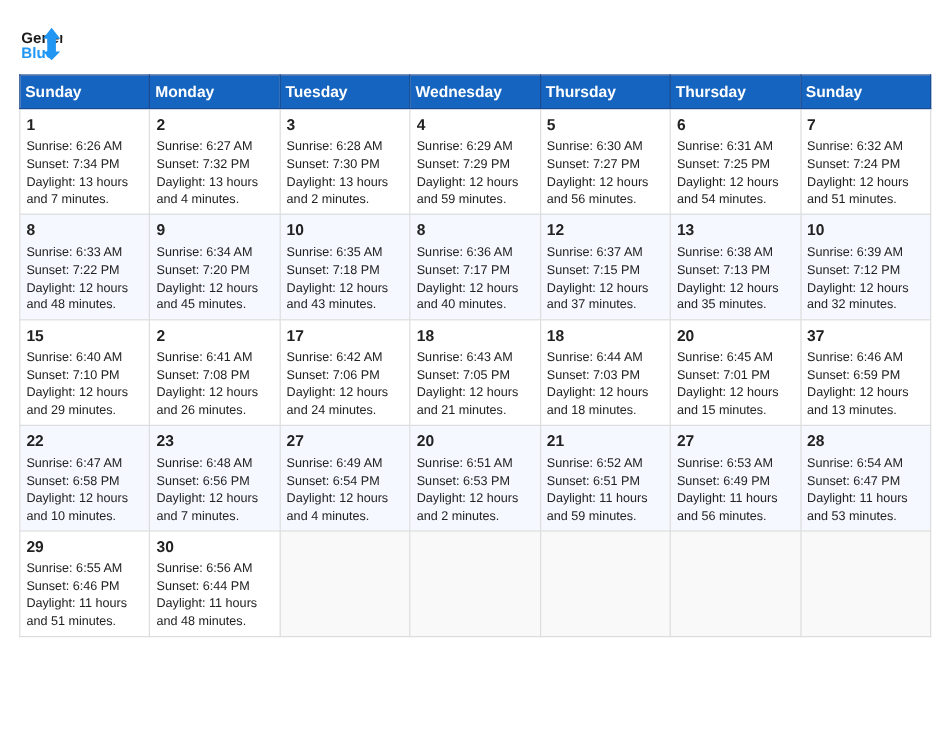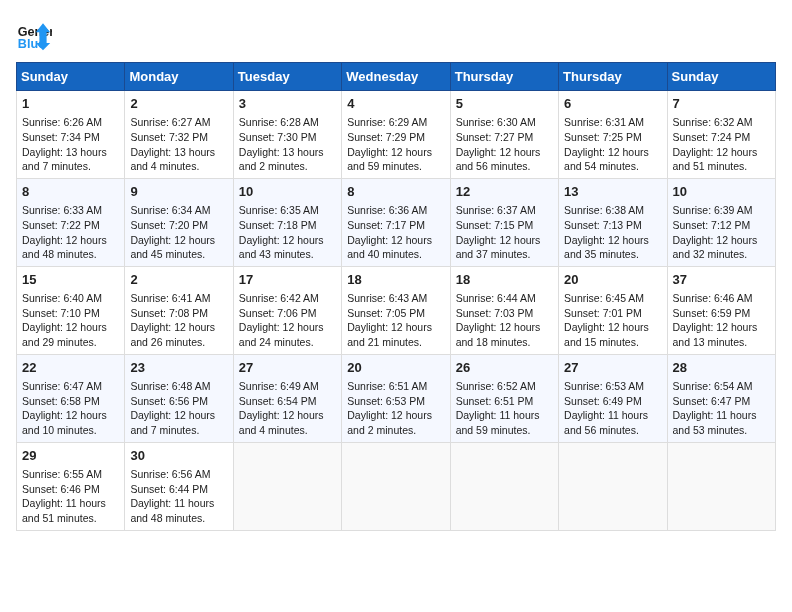--- a/index.html
+++ b/index.html
@@ -201,21 +201,21 @@
 Daylight: 12 hours
 and 7 minutes.</span></td>
         <td><span class="day-num">27</span><span class="cell-content">Sunrise: 6:49 AM
 Sunset: 6:54 PM
 Daylight: 12 hours
 and 4 minutes.</span></td>
         <td><span class="day-num">20</span><span class="cell-content">Sunrise: 6:51 AM
 Sunset: 6:53 PM
 Daylight: 12 hours
 and 2 minutes.</span></td>
-        <td><span class="day-num">26</span><span class="cell-content">Sunrise: 6:52 AM
+        <td><span class="day-num">21</span><span class="cell-content">Sunrise: 6:52 AM
 Sunset: 6:51 PM
 Daylight: 11 hours
 and 59 minutes.</span></td>
         <td><span class="day-num">27</span><span class="cell-content">Sunrise: 6:53 AM
 Sunset: 6:49 PM
 Daylight: 11 hours
 and 56 minutes.</span></td>
         <td><span class="day-num">28</span><span class="cell-content">Sunrise: 6:54 AM
 Sunset: 6:47 PM
 Daylight: 11 hours

